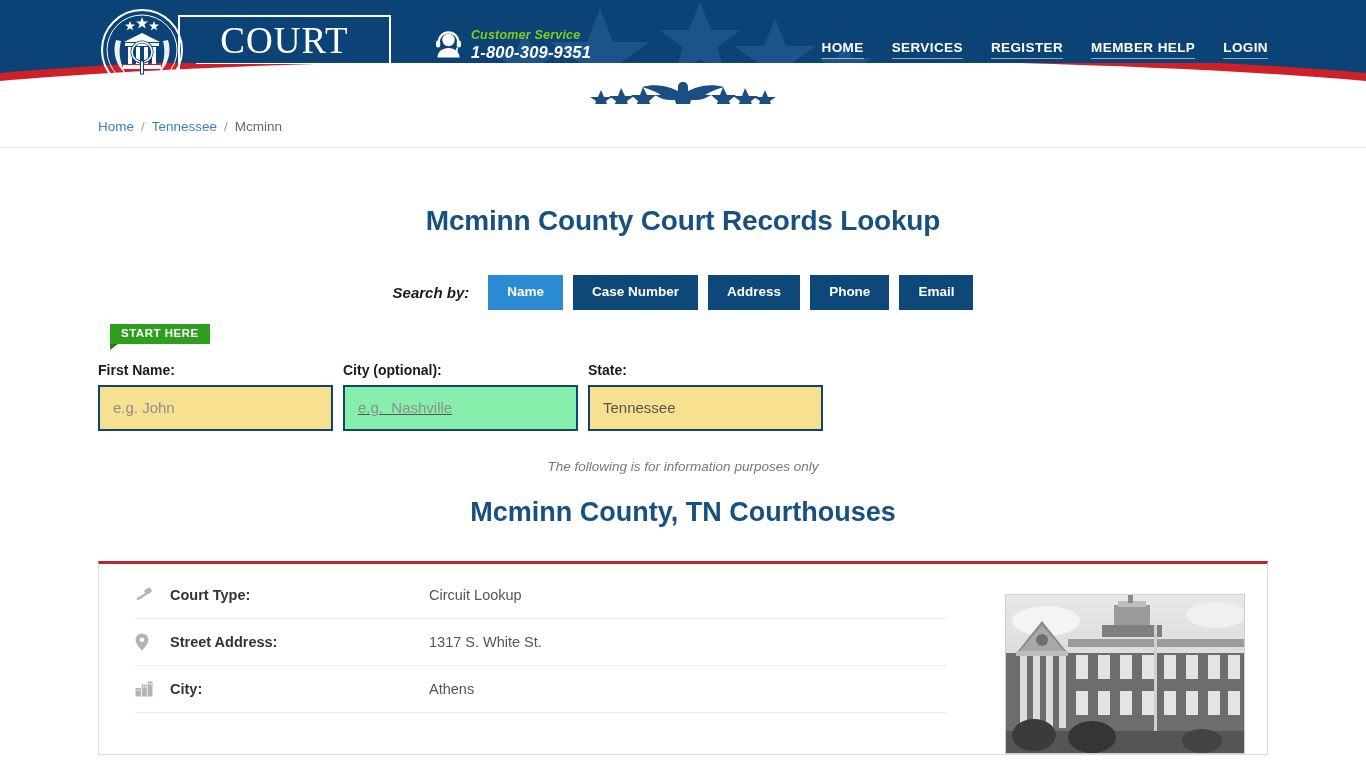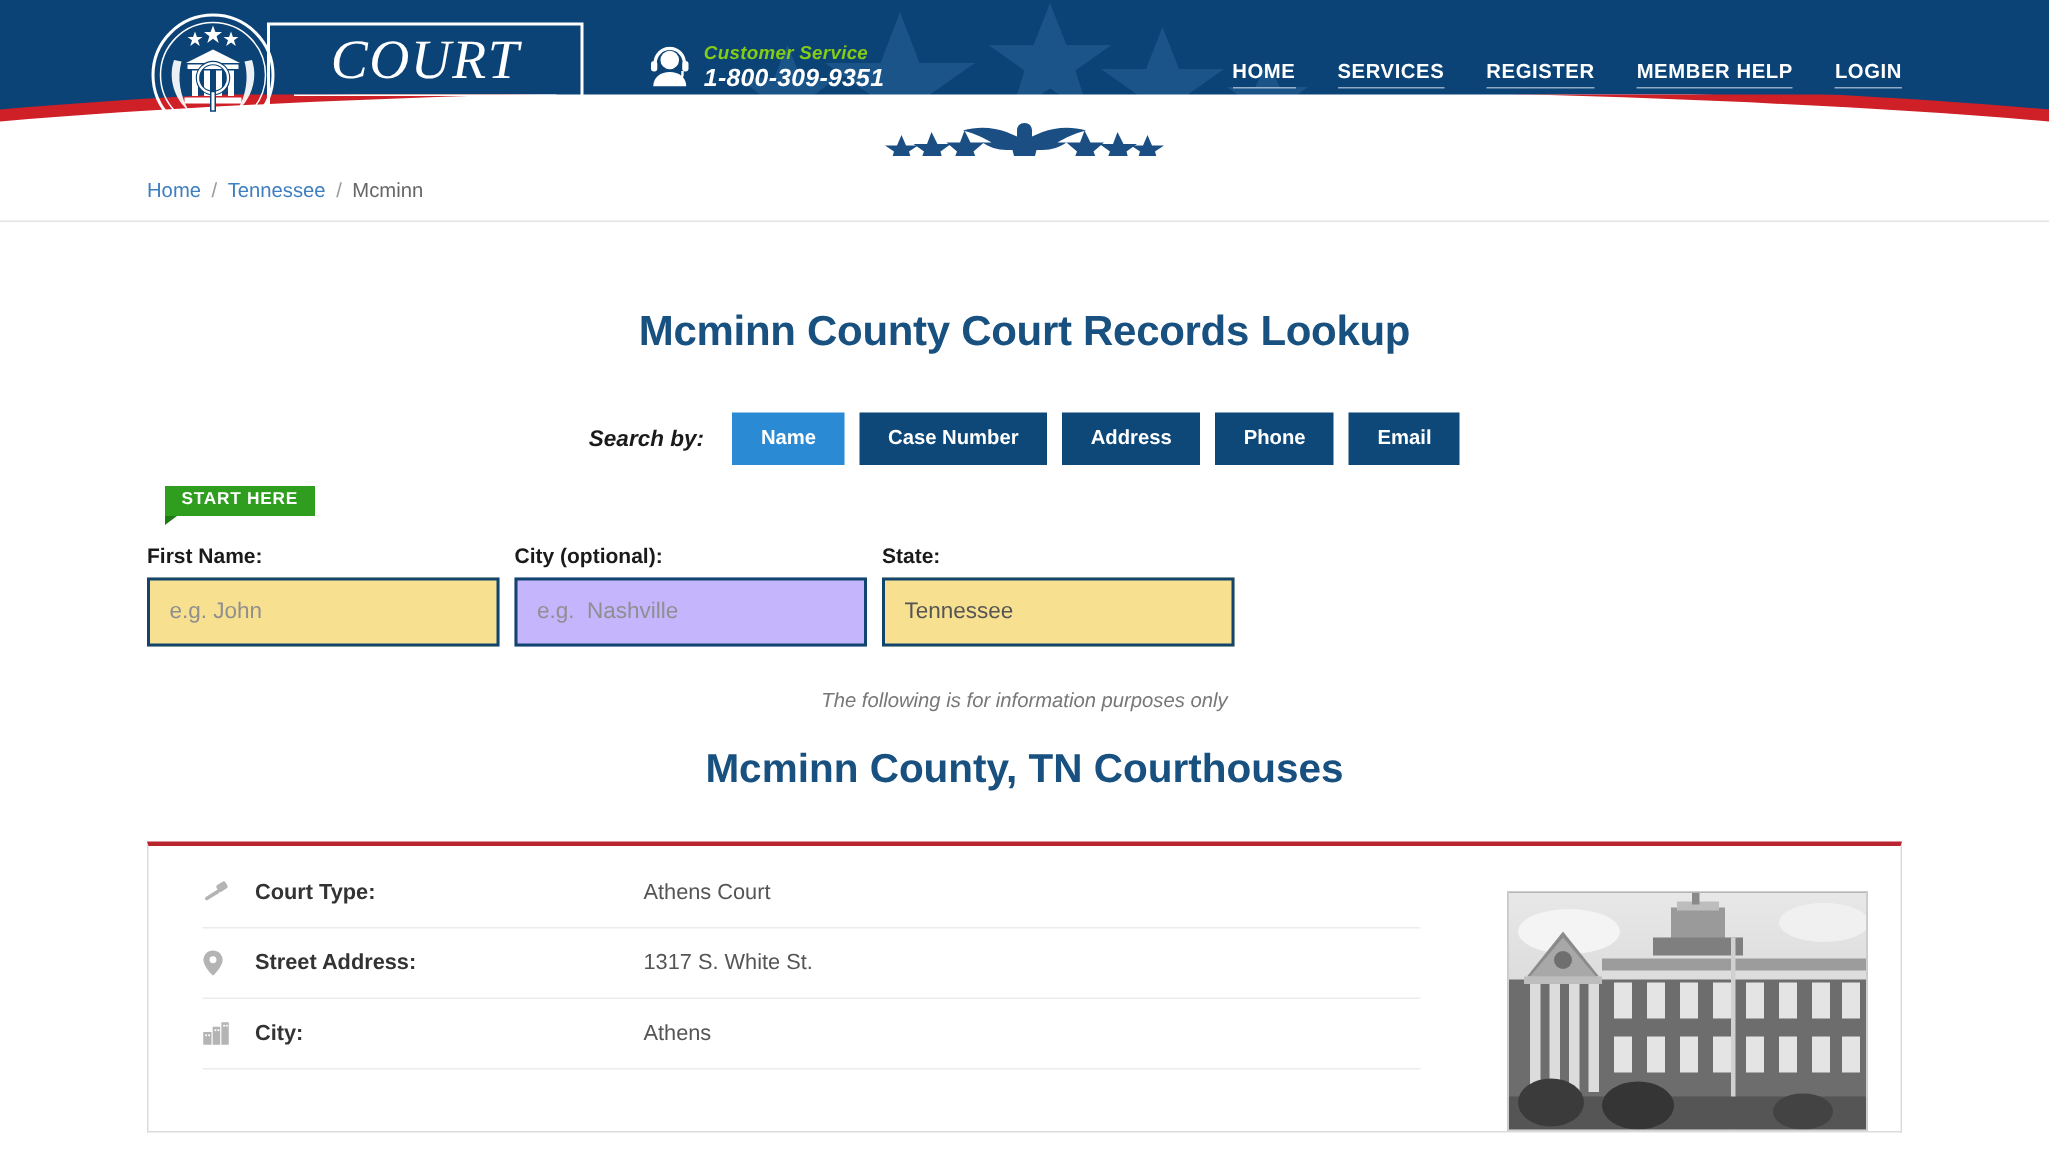--- a/index.html
+++ b/index.html
@@ -29,21 +29,20 @@
     height: 104px;
     display: flex;
     align-items: flex-start;
     z-index: 3;
   }
   .logo-wrap {
     display: flex; align-items: center;
     margin-top: 8px;
     margin-left: 2px;
     height: 84px;
-    font-style: italic;
   }
   .logo-emblem { width: 84px; height: 84px; flex: none; }
   .logo-text-box {
     border: 2px solid #ffffff;
     padding: 5px 16px 4px 16px;
     margin-left: -6px;
     text-align: center;
   }
   .logo-word {
     font-family: "Liberation Serif", serif;
@@ -179,21 +178,21 @@
   .field input, .field select {
     height: 46px;
     border: 2px solid #11456f;
     font-size: 15px;
     padding: 0 13px;
     font-family: "Liberation Sans", sans-serif;
     color: #555;
     outline: none;
   }
   .field input.yellow, .field select.yellow { background: #f7e08f; }
-  .field input.white { background: #c4b5fd; }
+  .field input.white { background: #86efac; text-decoration: underline; }
   .field input::placeholder { color: #8f8f8f; }
   .field select {
     -webkit-appearance: none; appearance: none;
     background-image:
       linear-gradient(45deg, transparent 50%, #222 50%, #222 58%, transparent 58%),
       linear-gradient(135deg, transparent 42%, #222 42%, #222 50%, transparent 50%);
     background-position: right 21px center, right 14px center;
     background-size: 7px 7px, 7px 7px;
     background-repeat: no-repeat;
   }
@@ -426,21 +425,21 @@
         <div class="drow">
           <span class="dicon">
             <svg width="18" height="18" viewBox="0 0 18 18">
               <g fill="#b4b4b4">
                 <rect x="1" y="9.5" width="11" height="2.4" rx="1.2" transform="rotate(-32 6.5 10.7)"></rect>
                 <rect x="9.5" y="2.5" width="7" height="5.2" rx="1.4" transform="rotate(-32 13 5.1)"></rect>
               </g>
             </svg>
           </span>
           <span class="dlabel">Court Type:</span>
-          <span class="dval">Athens Court</span>
+          <span class="dval">Circuit Lookup</span>
         </div>
 
         <div class="drow">
           <span class="dicon">
             <svg width="14" height="18" viewBox="0 0 14 18">
               <path d="M7,0.6 C3.4,0.6 0.6,3.4 0.6,7 C0.6,11.6 7,17.4 7,17.4 C7,17.4 13.4,11.6 13.4,7 C13.4,3.4 10.6,0.6 7,0.6 Z" fill="#b4b4b4"></path>
               <circle cx="7" cy="6.8" r="2.3" fill="#ffffff"></circle>
             </svg>
           </span>
           <span class="dlabel">Street Address:</span>

